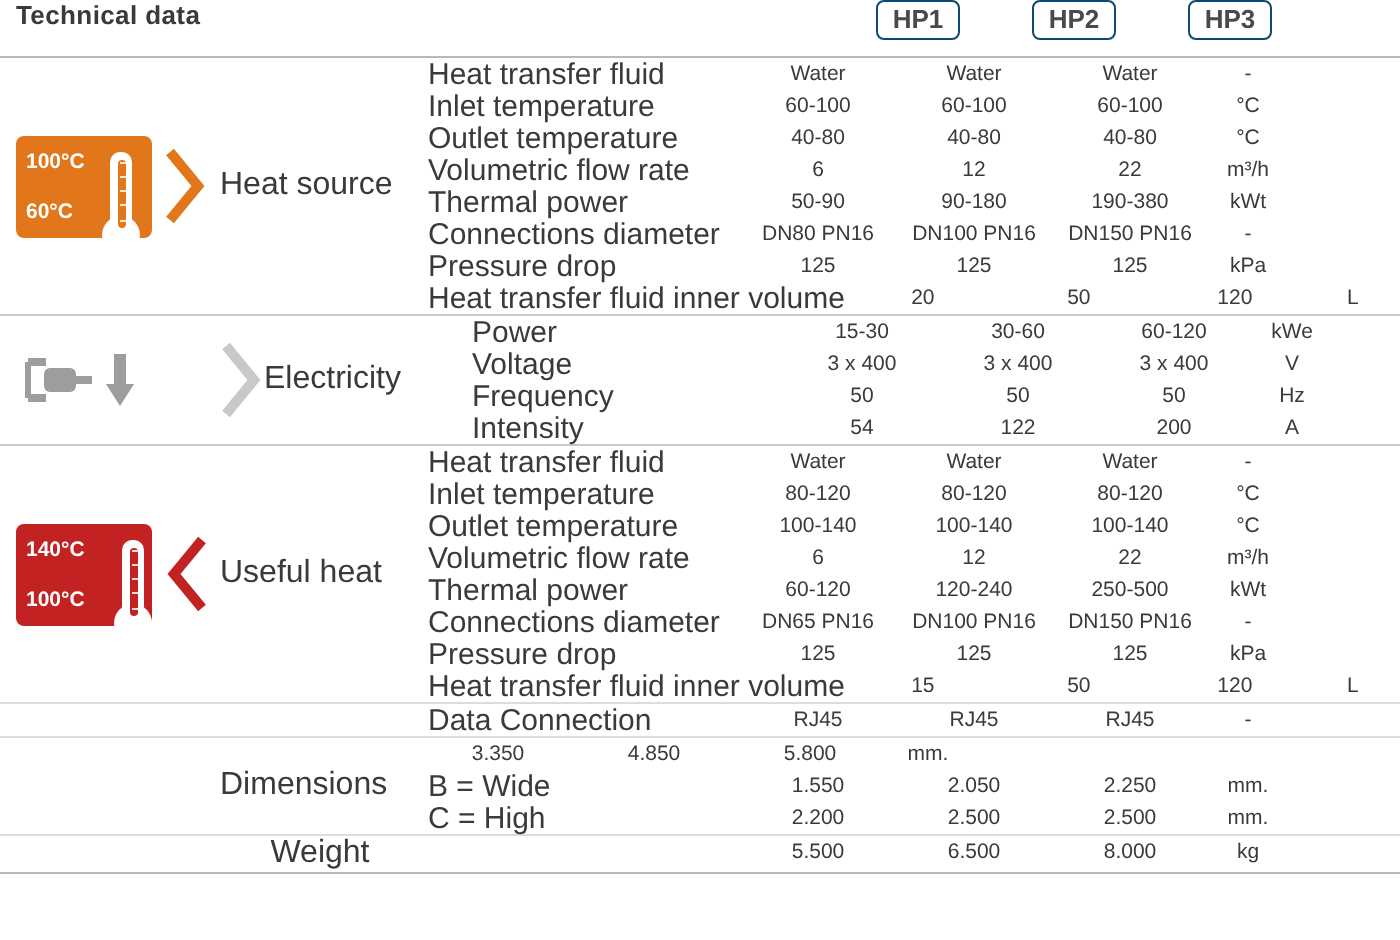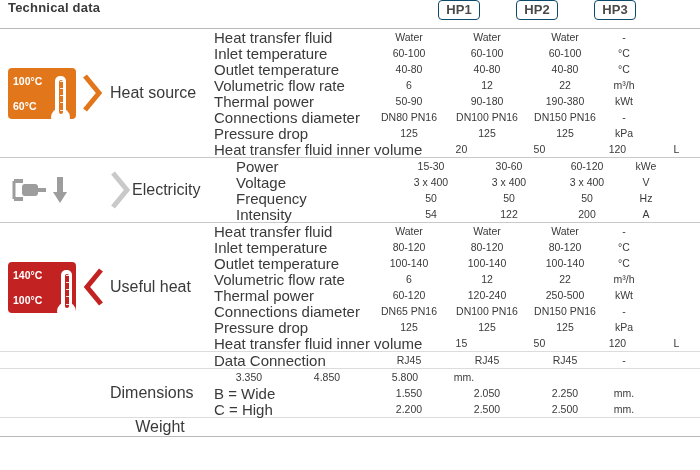--- a/index.html
+++ b/index.html
@@ -493,17 +493,26 @@
       <div class="dunit">mm.</div>
     </div>
       </div>
     </div>
     <div class="sep-light"></div>
     <div class="band">
       <div class="iconcell"></div>
       <div class="labelcell" style="justify-content: center;">
         <span>Weight</span>
       </div>
+      <div class="rowscell">
+        <div class="drow">
+      <div class="dname"></div>
+      <div class="dval">5.500</div>
+          <div class="dval">6.500</div>
+          <div class="dval">8.000</div>
+      <div class="dunit">kg</div>
+    </div>
+      </div>
     </div>
     <div class="bottom-line"></div>
   </div>
 
 <div class="bottom-bar"></div>
 
 </body></html>

